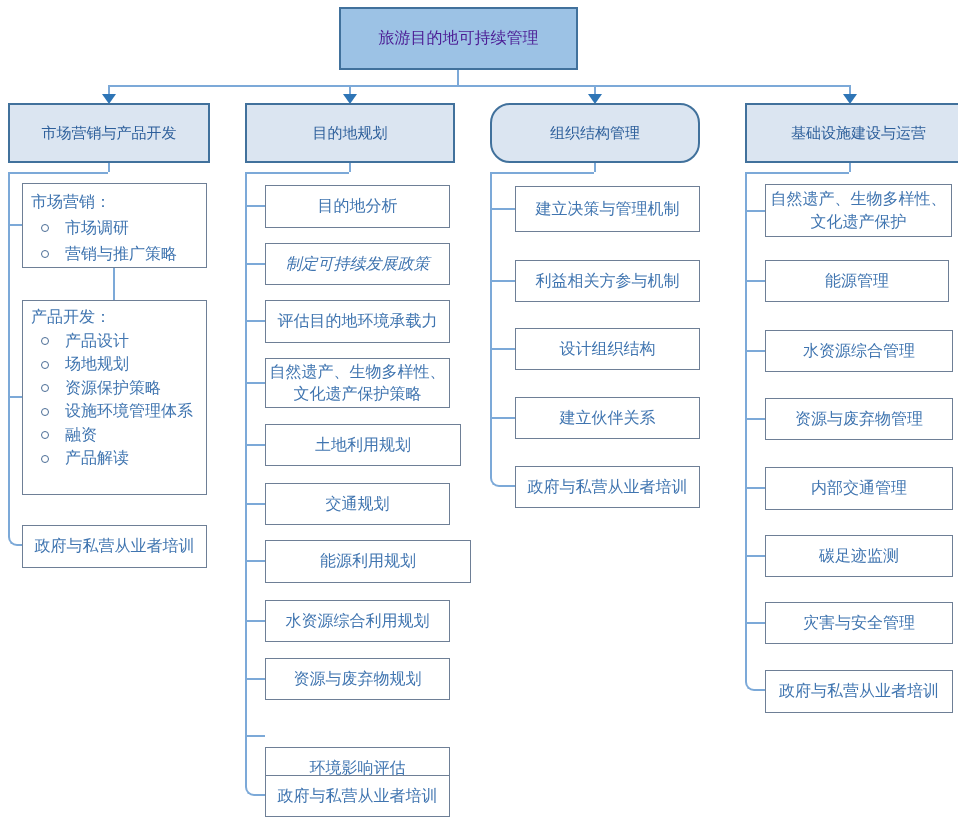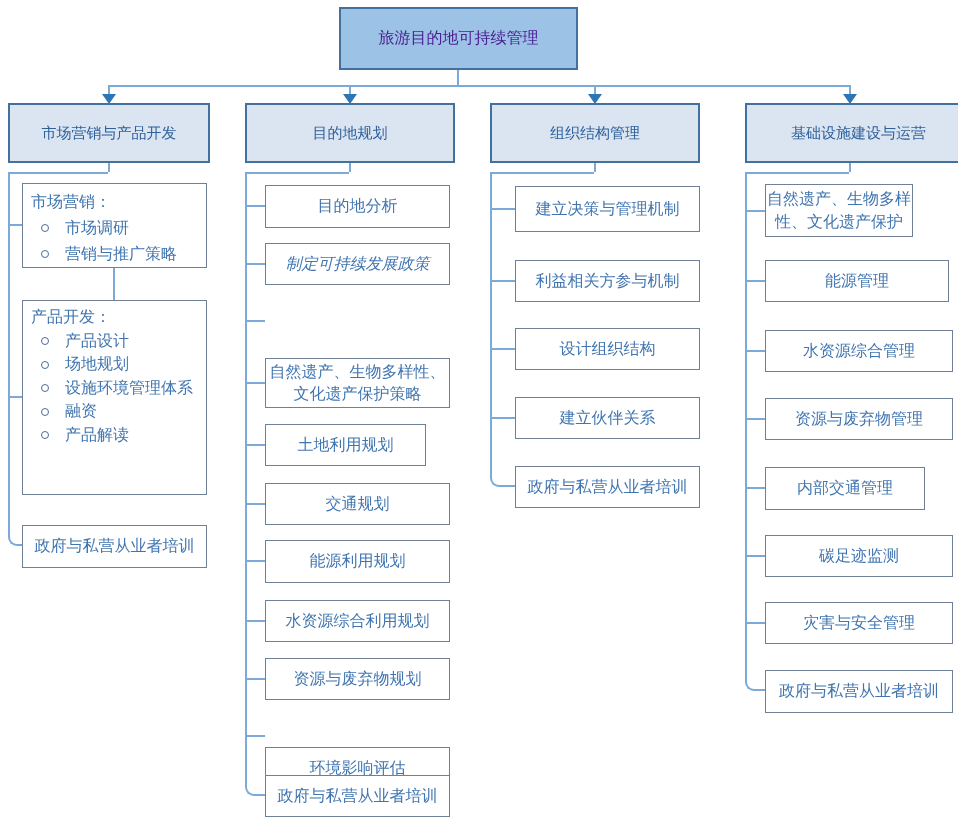--- a/index.html
+++ b/index.html
@@ -66,21 +66,21 @@
   <div class="arrow" style="left:343px;top:94px;"></div>
   <div class="arrow" style="left:588px;top:94px;"></div>
   <div class="arrow" style="left:843px;top:94px;"></div>
 
   <div class="node header" style="left:8px;top:103px;width:202px;height:60px;">
     <span>市场营销与产品开发</span>
   </div>
   <div class="node header" style="left:245px;top:103px;width:210px;height:60px;">
     <span>目的地规划</span>
   </div>
-  <div class="node header" style="left:490px;top:103px;width:210px;height:60px;">
+  <div class="node header" style="left:490px;top:103px;width:210px;height:60px;border-radius:20px;">
     <span>组织结构管理</span>
   </div>
   <div class="node header" style="left:745px;top:103px;width:227px;height:60px;">
     <span>基础设施建设与运营</span>
   </div>
 
   <div class="line v" style="left:108px;top:163px;height:9px;"></div>
   <div class="line h" style="left:8px;top:172px;width:100px;"></div>
   <div class="trunk" style="left:8px;top:172px;width:14px;height:374px;"></div>
   <div class="line h" style="left:8px;top:224px;width:14px;"></div>
@@ -101,20 +101,24 @@
 
   <div class="listbox" style="left:22px;top:300px;width:185px;height:195px;">
     <div class="lrow r24">产品开发：</div>
     <div class="lrow r24">
       <span class="bullet"></span>
       <span>产品设计</span>
     </div>
     <div class="lrow r24">
       <span class="bullet"></span>
       <span>场地规划</span>
+    </div>
+    <div class="lrow r24">
+      <span class="bullet"></span>
+      <span>资源保护策略</span>
     </div>
     <div class="lrow r24">
       <span class="bullet"></span>
       <span>设施环境管理体系</span>
     </div>
     <div class="lrow r24">
       <span class="bullet"></span>
       <span>融资</span>
     </div>
     <div class="lrow r24">
@@ -140,30 +144,33 @@
   <div class="line h" style="left:245px;top:620px;width:20px;"></div>
   <div class="line h" style="left:245px;top:678px;width:20px;"></div>
   <div class="line h" style="left:245px;top:735px;width:20px;"></div>
 
   <div class="node leaf" style="left:265px;top:185px;width:185px;height:43px;">
     <span>目的地分析</span>
   </div>
   <div class="node leaf" style="left:265px;top:243px;width:185px;height:42px;font-style:italic;">
     <span>制定可持续发展政策</span>
   </div>
+  <div class="node leaf" style="left:265px;top:300px;width:185px;height:43px;">
+    <span>评估目的地环境承载力</span>
+  </div>
   <div class="node leaf" style="left:265px;top:358px;width:185px;height:50px;">
     <span>自然遗产、生物多样性、文化遗产保护策略</span>
   </div>
-  <div class="node leaf" style="left:265px;top:424px;width:161px;height:42px;">
+  <div class="node leaf" style="left:265px;top:424px;width:196px;height:42px;">
     <span>土地利用规划</span>
   </div>
   <div class="node leaf" style="left:265px;top:483px;width:185px;height:42px;">
     <span>交通规划</span>
   </div>
-  <div class="node leaf" style="left:265px;top:540px;width:185px;height:43px;">
+  <div class="node leaf" style="left:265px;top:540px;width:206px;height:43px;">
     <span>能源利用规划</span>
   </div>
   <div class="node leaf" style="left:265px;top:600px;width:185px;height:42px;">
     <span>水资源综合利用规划</span>
   </div>
   <div class="node leaf" style="left:265px;top:658px;width:185px;height:42px;">
     <span>资源与废弃物规划</span>
   </div>
   <div class="node leaf" style="left:265px;top:715px;width:185px;height:43px;margin-top:32px;">
     <span>环境影响评估</span>
@@ -200,33 +207,33 @@
   <div class="line h" style="left:745px;top:172px;width:104px;"></div>
   <div class="trunk" style="left:745px;top:172px;width:20px;height:519px;"></div>
   <div class="line h" style="left:745px;top:210px;width:20px;"></div>
   <div class="line h" style="left:745px;top:280px;width:20px;"></div>
   <div class="line h" style="left:745px;top:350px;width:20px;"></div>
   <div class="line h" style="left:745px;top:418px;width:20px;"></div>
   <div class="line h" style="left:745px;top:487px;width:20px;"></div>
   <div class="line h" style="left:745px;top:555px;width:20px;"></div>
   <div class="line h" style="left:745px;top:622px;width:20px;"></div>
 
-  <div class="node leaf" style="left:765px;top:184px;width:148px;height:53px;font-family:Liberation Serif, serif;">
+  <div class="node leaf" style="left:765px;top:184px;width:187px;height:53px;font-family:Liberation Serif, serif;">
     <span>自然遗产、生物多样性、文化遗产保护</span>
   </div>
   <div class="node leaf" style="left:765px;top:260px;width:184px;height:42px;">
     <span>能源管理</span>
   </div>
   <div class="node leaf" style="left:765px;top:330px;width:188px;height:42px;">
     <span>水资源综合管理</span>
   </div>
   <div class="node leaf" style="left:765px;top:398px;width:188px;height:42px;">
     <span>资源与废弃物管理</span>
   </div>
-  <div class="node leaf" style="left:765px;top:467px;width:160px;height:43px;">
+  <div class="node leaf" style="left:765px;top:467px;width:188px;height:43px;">
     <span>内部交通管理</span>
   </div>
   <div class="node leaf" style="left:765px;top:535px;width:188px;height:42px;">
     <span>碳足迹监测</span>
   </div>
   <div class="node leaf" style="left:765px;top:602px;width:188px;height:42px;">
     <span>灾害与安全管理</span>
   </div>
   <div class="node leaf" style="left:765px;top:670px;width:188px;height:43px;">
     <span>政府与私营从业者培训</span>

